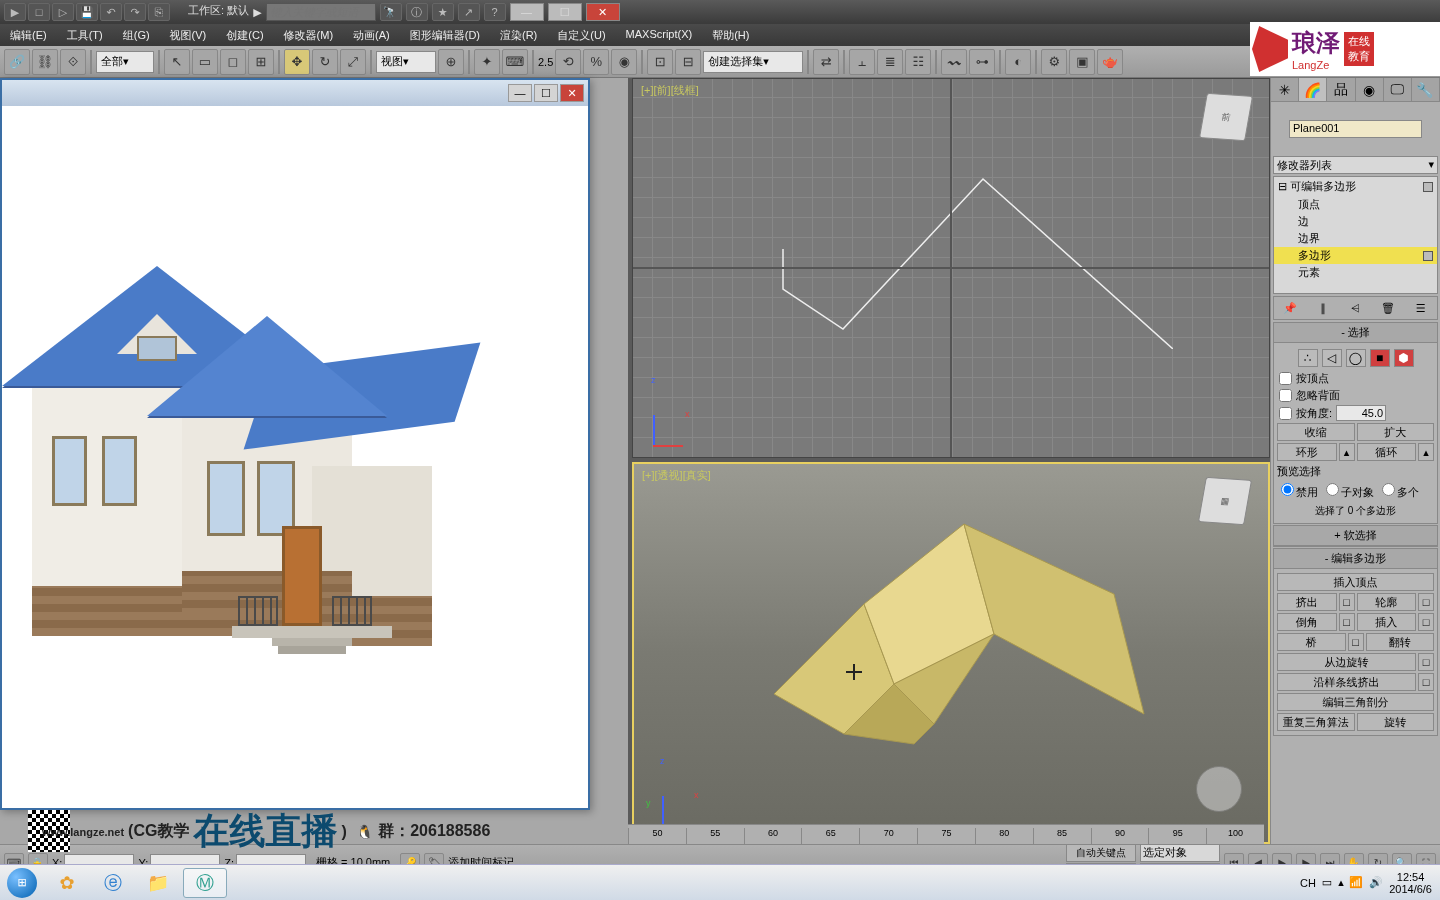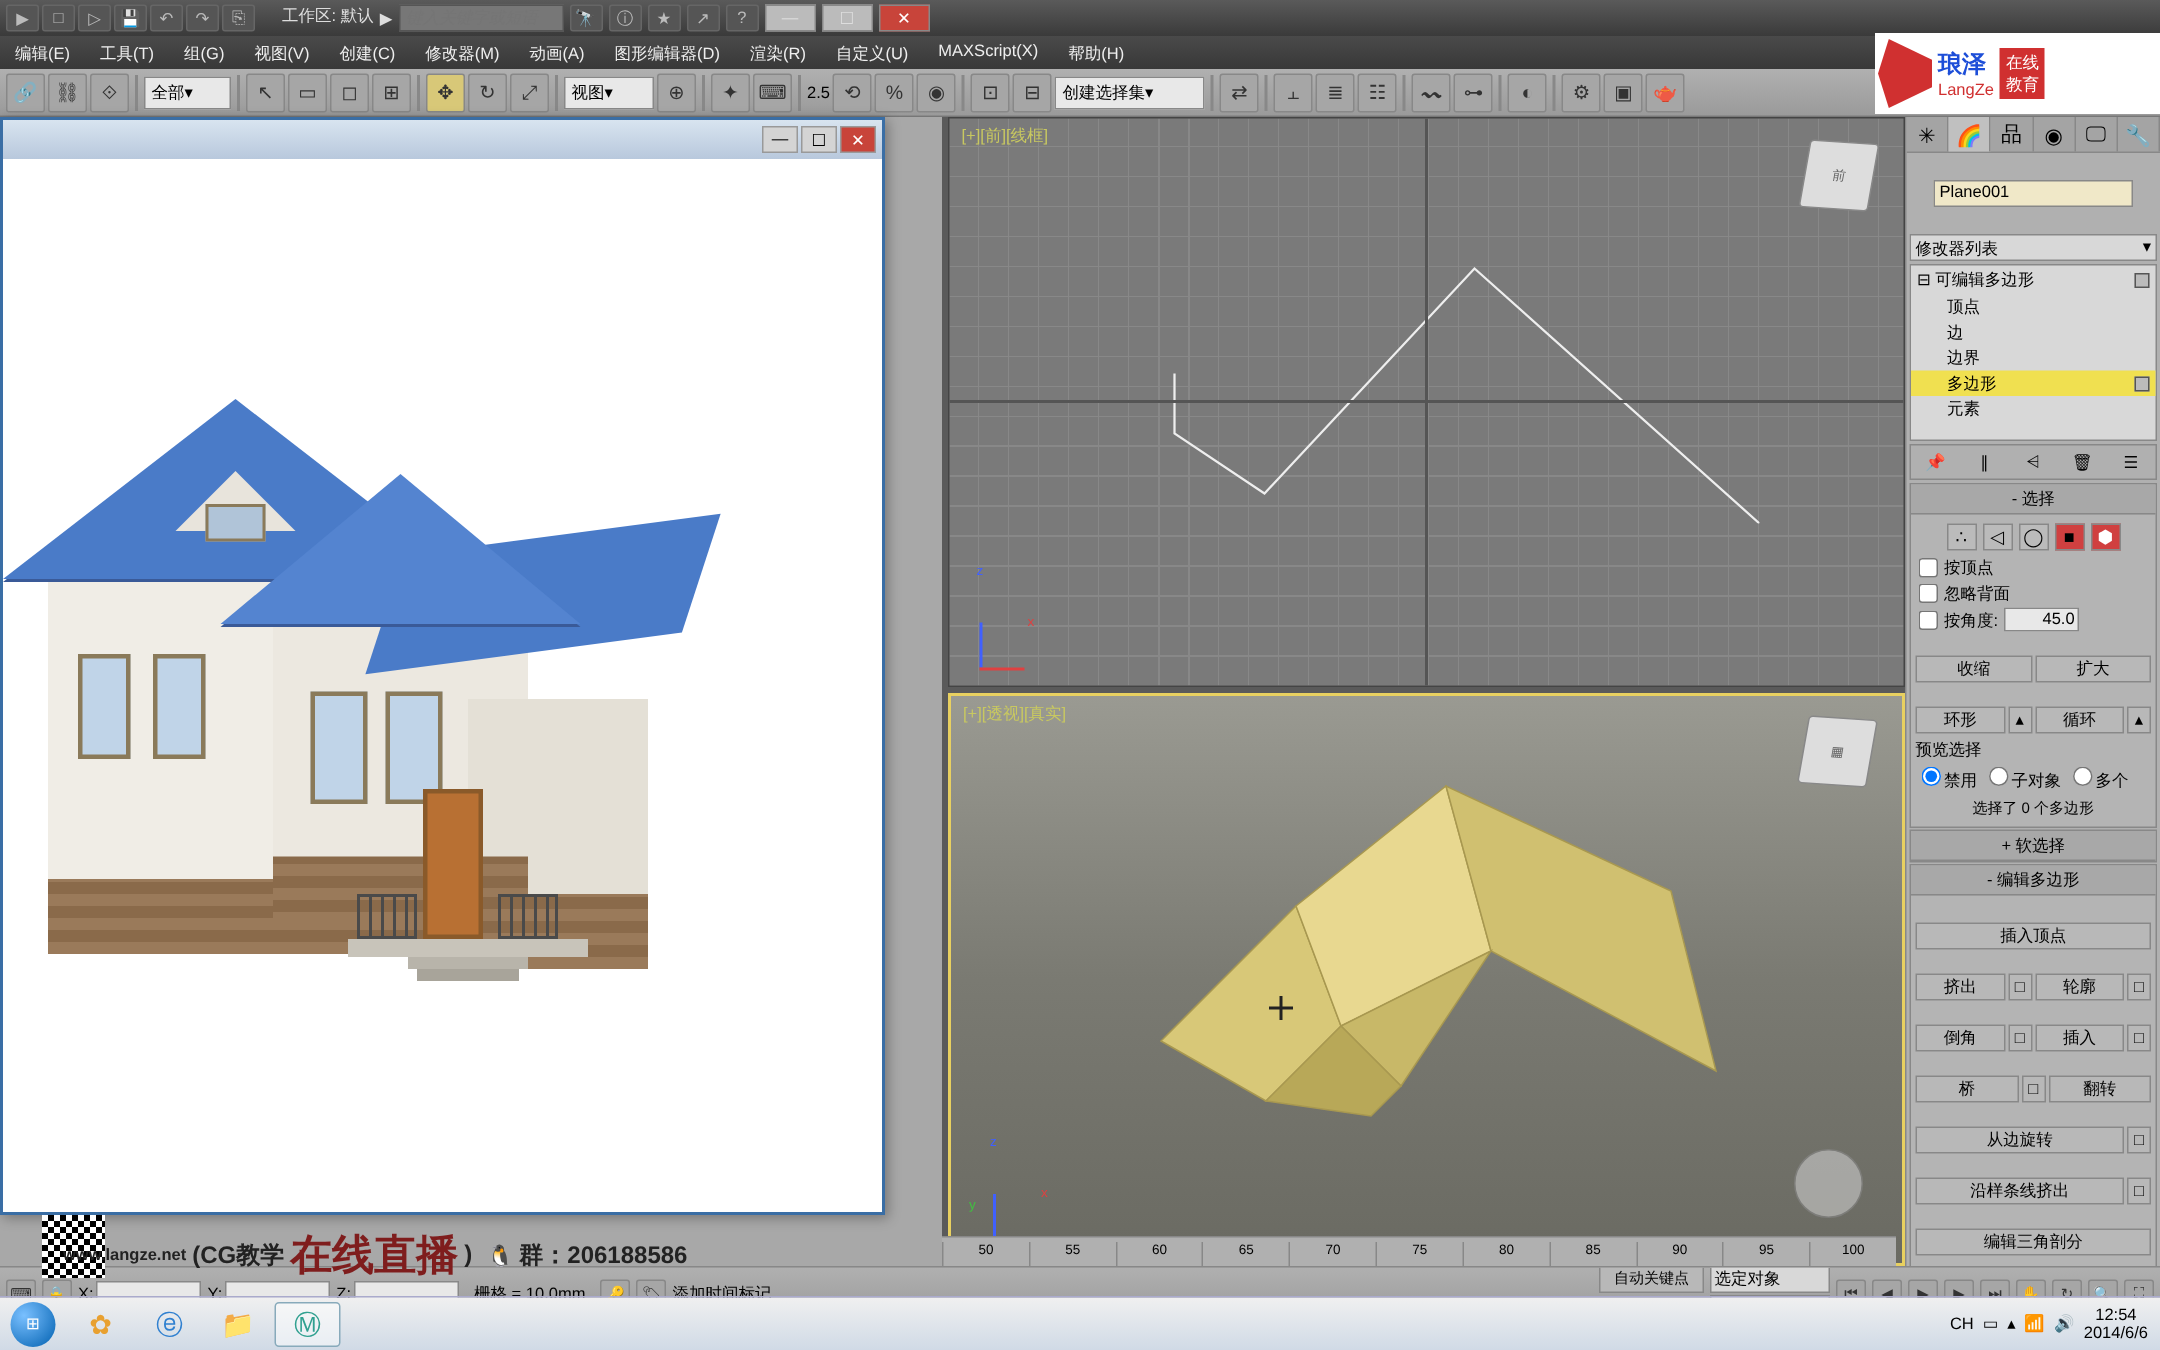--- a/index.html
+++ b/index.html
@@ -113,21 +113,21 @@
 .rollout-h { padding:2px 4px; background:#a8a8a8; text-align:center; border-bottom:1px solid #888; }
 .rollout-b { padding:3px; }
 .sel-icons { display:flex; gap:4px; justify-content:center; padding:3px; }
 .sel-ico { width:20px; height:18px; border:1px solid #888; background:#bbb; display:flex; align-items:center; justify-content:center; font-size:12px; }
 .sel-ico.red { background:#d04040; }
 .sel-ico.red3 { background:#d04040; color:#fff; }
 .chk { display:flex; align-items:center; gap:4px; padding:1px 2px; }
 .chk input { margin:0; }
 .spin { width:50px; height:16px; background:#e8e8e8; border:1px solid #888; text-align:right; padding:0 2px; }
 .btnrow { display:flex; gap:2px; padding:1px 0; }
-.pbtn { flex:1; height:18px; background:#b8b8b8; border:1px solid #888; text-align:center; line-height:16px;margin-top:14px; }
+.pbtn { flex:1; height:18px; background:#b8b8b8; border:1px solid #888; text-align:center; line-height:16px; }
 .pbtn.wide { flex:1; }
 .radrow { display:flex; gap:8px; padding:2px 4px; font-size:10px; }
 .radrow input { margin-right:2px; }
 .status-txt { text-align:center; padding:2px; font-size:10px; }
 .pbtn.sp { width:16px; flex:0 0 16px; }
 
 
 .timeline { position:absolute; left:628px; right:176px; bottom:56px; height:20px; background:#b0b0b0; border-top:1px solid #888; display:flex; align-items:flex-end; overflow:hidden; }
 .tick { flex:1; border-left:1px solid #888; height:16px; position:relative; font-size:9px; text-align:center; }
 .bottombar { position:absolute; left:0; right:0; bottom:20px; height:36px; background:linear-gradient(#b0b0b0,#9a9a9a); border-top:1px solid #888; display:flex; align-items:center; padding:0 4px; gap:4px; overflow:hidden; }
@@ -140,25 +140,25 @@
 .taskbar { position:absolute; left:0; right:0; bottom:0; height:36px; background:linear-gradient(#f0f0f0,#d0dae6); border-top:1px solid #aac; display:flex; align-items:center; }
 .start { width:44px; height:36px; display:flex; align-items:center; justify-content:center; }
 .orb { width:30px; height:30px; border-radius:50%; background:radial-gradient(circle at 30% 30%,#7ac0ff,#0060b0); display:flex; align-items:center; justify-content:center; color:#fff; }
 .tb-app { width:44px; height:30px; margin:0 1px; border-radius:3px; display:flex; align-items:center; justify-content:center; font-size:18px; }
 .tb-app.active { background:rgba(255,255,255,.5); border:1px solid #8ab; }
 .tray { margin-left:auto; display:flex; align-items:center; gap:6px; padding-right:8px; font-size:10px; }
 .clock { text-align:center; line-height:12px; }
 
 
 .wm { position:absolute; left:42px; bottom:44px; font-size:26px; font-weight:bold; color:#222; z-index:10; display:flex; align-items:center; gap:4px; }
-.wm .red { color:#7f1d1d; font-size:28px; }
+.wm .red { color:#0c4a6e; font-size:36px; }
 .wm .sm { font-size:16px; }
 .logo { position:absolute; right:0; top:22px; width:190px; height:54px; z-index:20; background:#fff; display:flex; align-items:center; padding:2px; }
 .logo-l { width:36px; height:46px; background:#d03030; clip-path:polygon(20% 0,100% 30%,100% 70%,20% 100%,0 50%); margin-right:4px; }
-.logo-t { font-size:16px; font-weight:bold; color:#1d4ed8; }
+.logo-t { font-size:24px; font-weight:bold; color:#701a75; }
 .logo-s { font-size:11px; color:#d03030; }
 .logo-b { display:flex; flex-direction:column; font-size:11px; background:#d03030; color:#fff; padding:2px 4px; margin-left:4px; }
 .qr { position:absolute; left:28px; bottom:48px; width:42px; height:42px; background:repeating-conic-gradient(#000 0 25%,#fff 0 50%) 0 0/8px 8px; z-index:10; }
 </style>
 </head>
 <body>
 
 <div class="titlebar">
   <div class="tb-left">
     <div class="tb-ico">▶</div>

